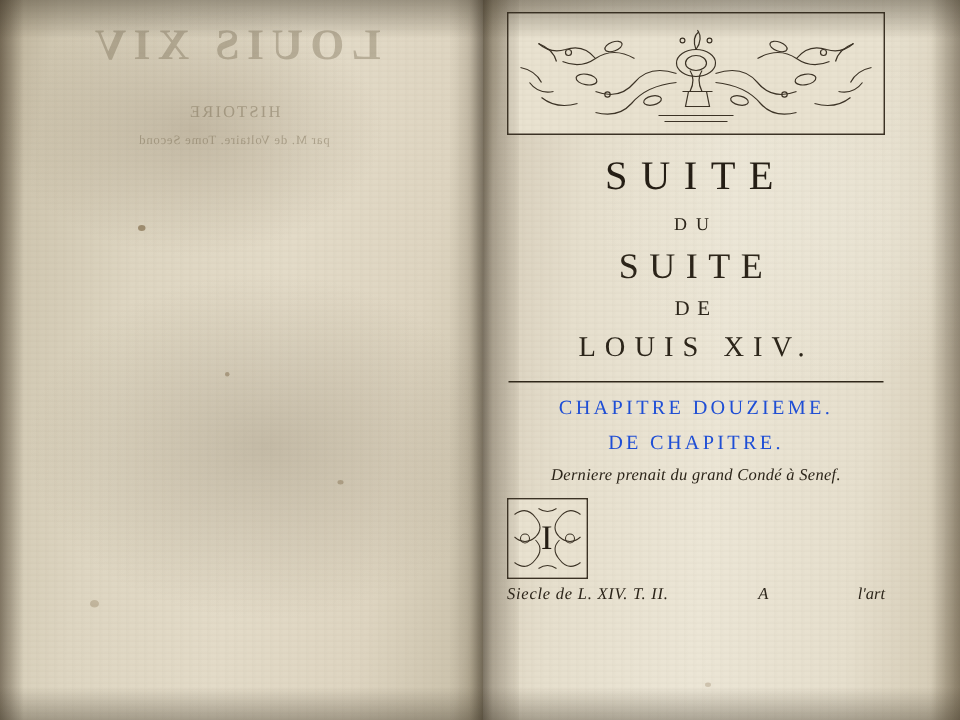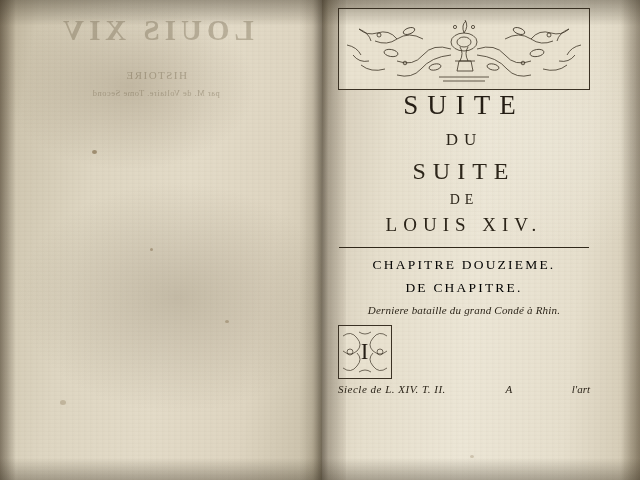--- a/index.html
+++ b/index.html
@@ -130,29 +130,29 @@
     width: 252px;
     height: 82px;
     border: 1.5px solid #3a3124;
     box-sizing: border-box;
     position: relative;
     background: #e9e2d0;
     overflow: hidden;
   }
   .headpiece svg { display: block; }
 
-  .display-title { }
+  .display-title { margin-top: 12px; }
   .dt-line1 {
     font-size: 27px;
     letter-spacing: 9px;
     color: #241d14;
   }
   .dt-line2 {
     margin-top: 9px;
-    font-size: 17px;
+    font-size: 12px;
     letter-spacing: 6px;
   }
   .dt-line3 {
     margin-top: 8px;
     font-size: 24px;
     letter-spacing: 7px;
   }
   .dt-line4 {
     margin-top: 7px;
     font-size: 14px;
@@ -170,21 +170,21 @@
     width: 250px;
     height: 0;
     border-top: 1.6px solid #2e2619;
   }
 
   .chapter-head { margin-top: 9px; }
   .ch-line {
     font-size: 13.5px;
     letter-spacing: 2.2px;
     margin-top: 7px;
-    color: #000000;
+    color: #1d4ed8;
   }
   .ch-line.big {
     font-size: 14.5px;
     letter-spacing: 2.6px;
   }
   .ch-sub {
     margin-top: 8px;
     font-size: 11px;
     font-style: italic;
     letter-spacing: 0.2px;
@@ -332,21 +332,21 @@
       <div class="dt-line3">SUITE</div>
       <div class="dt-line4">DE</div>
       <div class="dt-line5">LOUIS XIV.</div>
     </div>
 
     <div class="rule"></div>
 
     <div class="chapter-head">
       <div class="ch-line">CHAPITRE DOUZIEME.</div>
       <div class="ch-line">DE CHAPITRE.</div>
-      <div class="ch-sub">Derniere bataille du grand Condé à Rhin.</div>
+      <div class="ch-sub">Derniere prenait du grand Condé à Senef.</div>
     </div>
 
     <div class="body-block">
       <div class="dropcap-box">
         <svg width="52" height="52" viewBox="0 0 52 52">
           <rect x="0" y="0" width="52" height="52" fill="#e9e2d0"></rect>
           <g stroke="#3b3225" fill="none" stroke-width="0.7">
             <path d="M4 10 q8 -6 14 2 q6 7 0 13 q-7 6 -14 0"></path>
             <path d="M48 10 q-8 -6 -14 2 q-6 7 0 13 q7 6 14 0"></path>
             <path d="M4 42 q8 6 14 -2 q6 -7 0 -13"></path>

